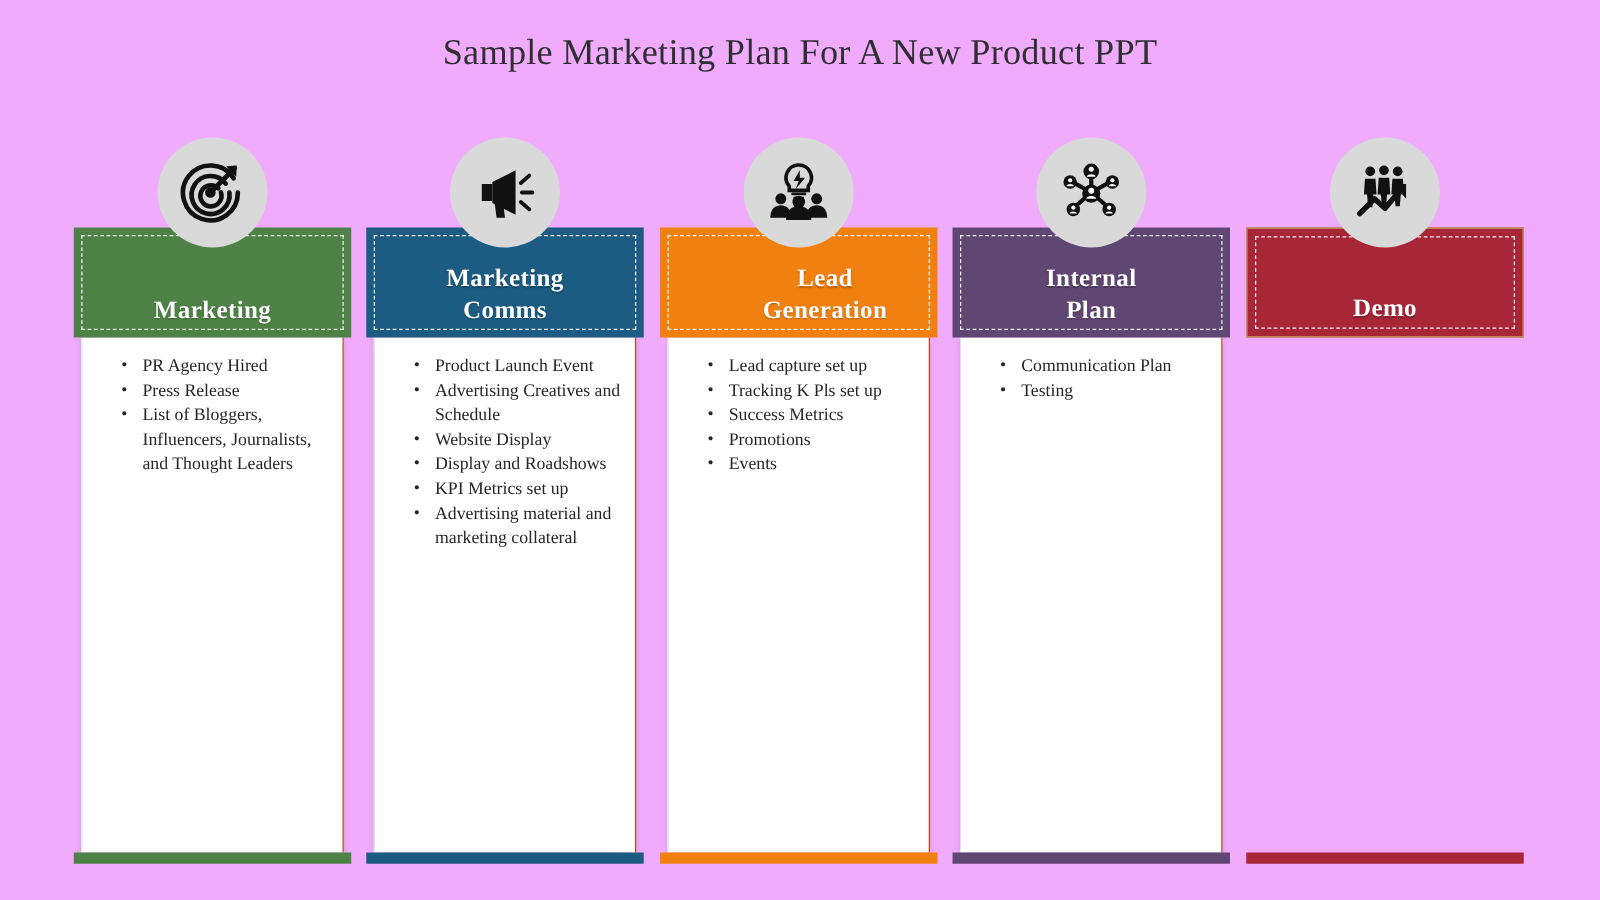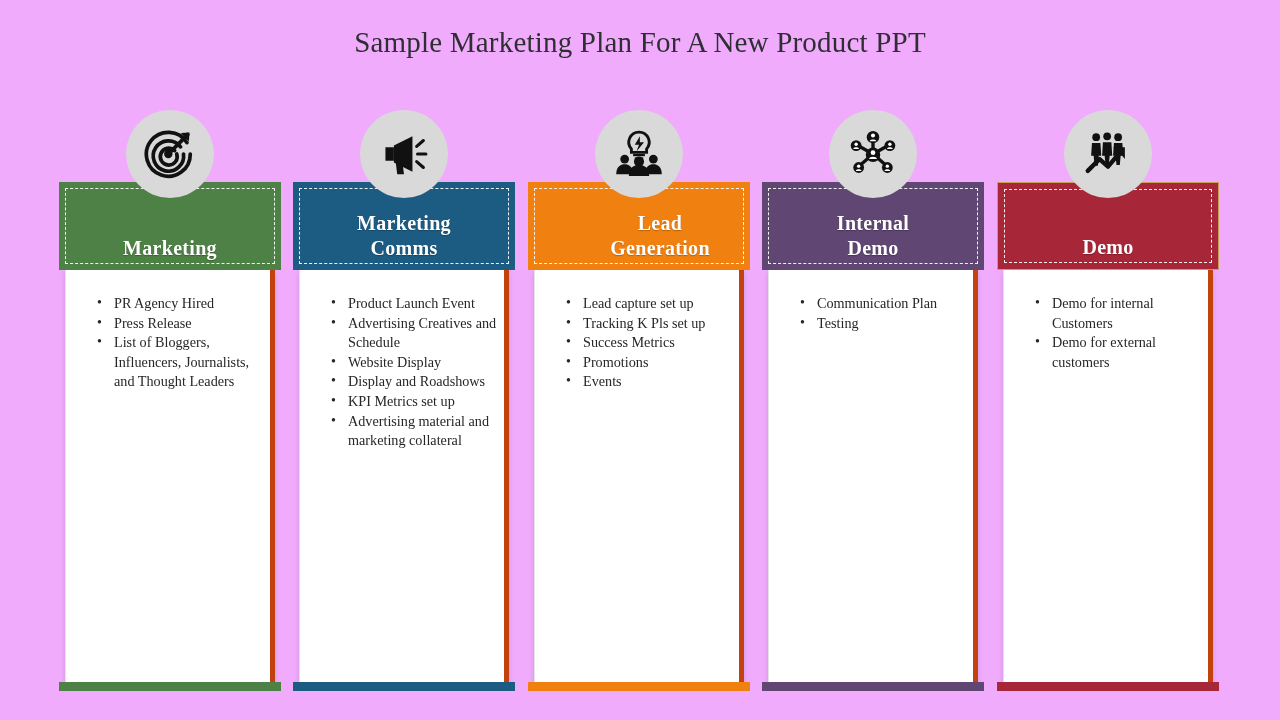--- a/index.html
+++ b/index.html
@@ -99,23 +99,23 @@
 
   
   .body-card {
     position: absolute;
     top: 160px;
     left: 13px;
     width: 210px;
     height: 412px;
     background: #ffffff;
     border-left: 1px solid #e3e3e3;
-    border-right: 5px solid #c2410c;
+    border-right: 1px solid #c2410c;
     box-shadow: 0 2px 5px rgba(0,0,0,0.13);
-    padding: 24px 6px 8px 6px;
+    padding: 14px 6px 8px 6px;
     z-index: 2;
   }
 
   .bullet-list { list-style: none; }
 
   .bullet-item {
     position: relative;
     padding-left: 42px;
     font-size: 14.2px;
     line-height: 1.38;
@@ -269,21 +269,21 @@
           <path d="M11.6 52 C11.6 49.4 18.4 49.4 18.4 52 Z"></path>
           <circle cx="49" cy="46.4" r="2"></circle>
           <path d="M45.6 52 C45.6 49.4 52.4 49.4 52.4 52 Z"></path>
           <circle cx="32" cy="30.4" r="2.8"></circle>
           <path d="M27.4 38 C27.4 34.4 36.6 34.4 36.6 38 Z"></path>
         </g>
       </svg>
     </div>
     <div class="header-plate" style="background:#604672;">
       <div class="header-title">Internal
-Demo</div>
+Plan</div>
     </div>
     <div class="body-card">
       <ul class="bullet-list">
         <li class="bullet-item">Communication Plan</li>
         <li class="bullet-item">Testing</li>
       </ul>
     </div>
     <div class="bottom-bar" style="background:#604672;"></div>
   </div>
 
@@ -296,22 +296,16 @@
         <path d="M26 18 L36 18 L37 34 L34 34 L33 44 L29 44 L28 34 L25 34 Z" fill="#111"></path>
         <circle cx="44" cy="12" r="4.6" fill="#111"></circle>
         <path d="M39 19 L49 19 L50 34 L47 34 L46 45 L42 45 L41 34 L38 34 Z" fill="#111"></path>
         <path d="M8 52 L22 38 L32 47 L48 28" fill="none" stroke="#111" stroke-width="5.2" stroke-linecap="round" stroke-linejoin="round"></path>
         <path d="M38 24 L52 24 L52 38 L46.5 31.5 Z" fill="#111"></path>
       </svg>
     </div>
     <div class="header-plate" style="background:#A72638;">
       <div class="header-title">Demo</div>
     </div>
-    <div class="body-card">
-      <ul class="bullet-list">
-        <li class="bullet-item">Demo for internal Customers</li>
-        <li class="bullet-item">Demo for external customers</li>
-      </ul>
-    </div>
     <div class="bottom-bar" style="background:#A72638;"></div>
   </div>
 
 </div>
 
 </body></html>

